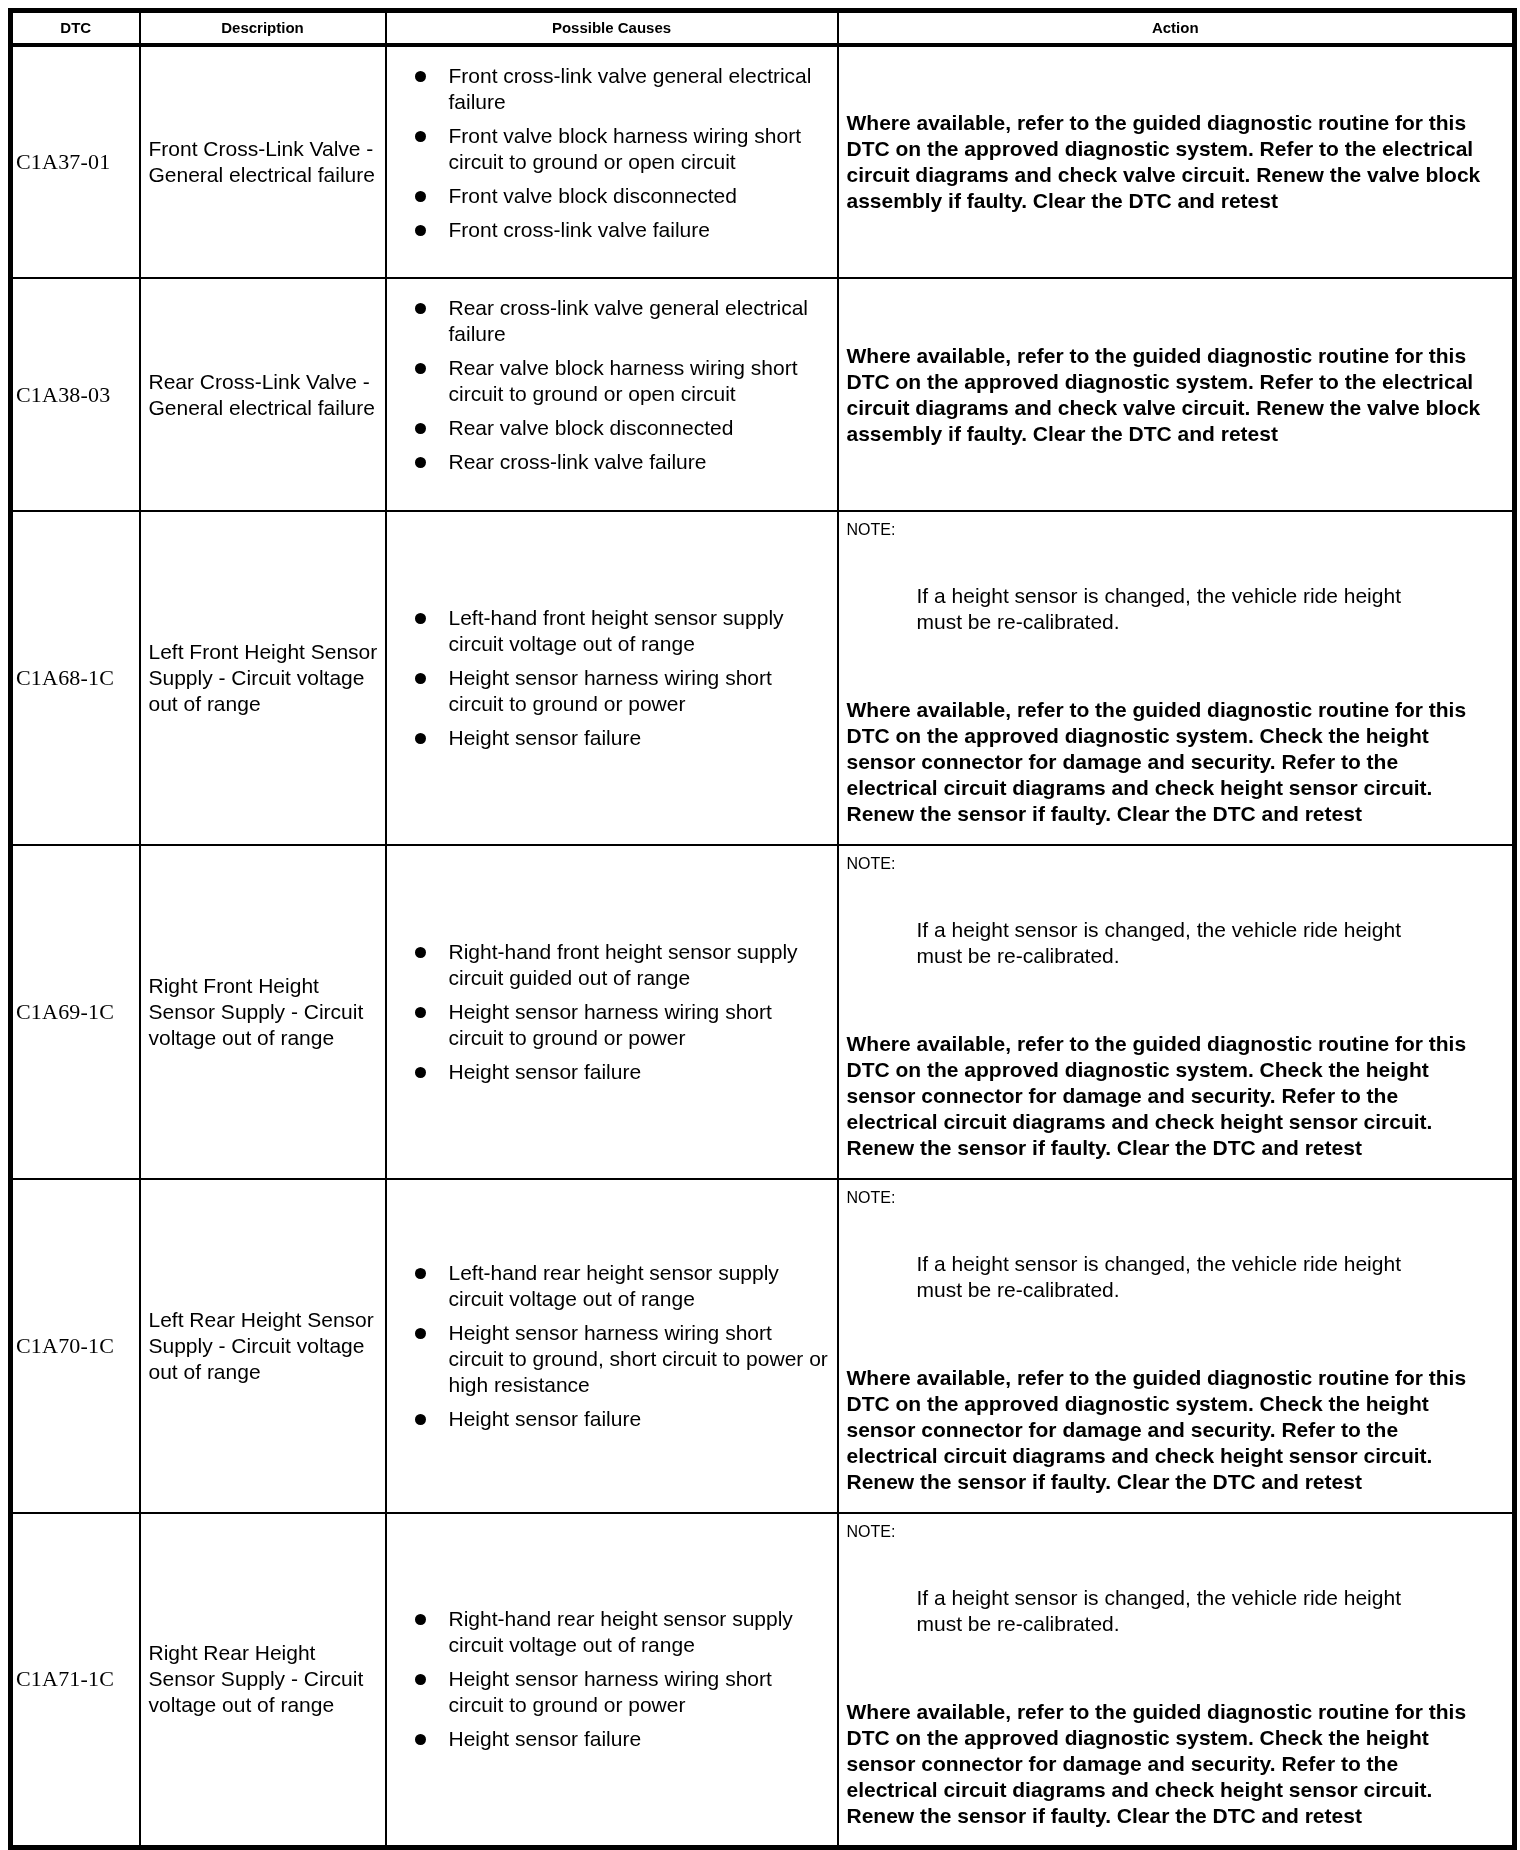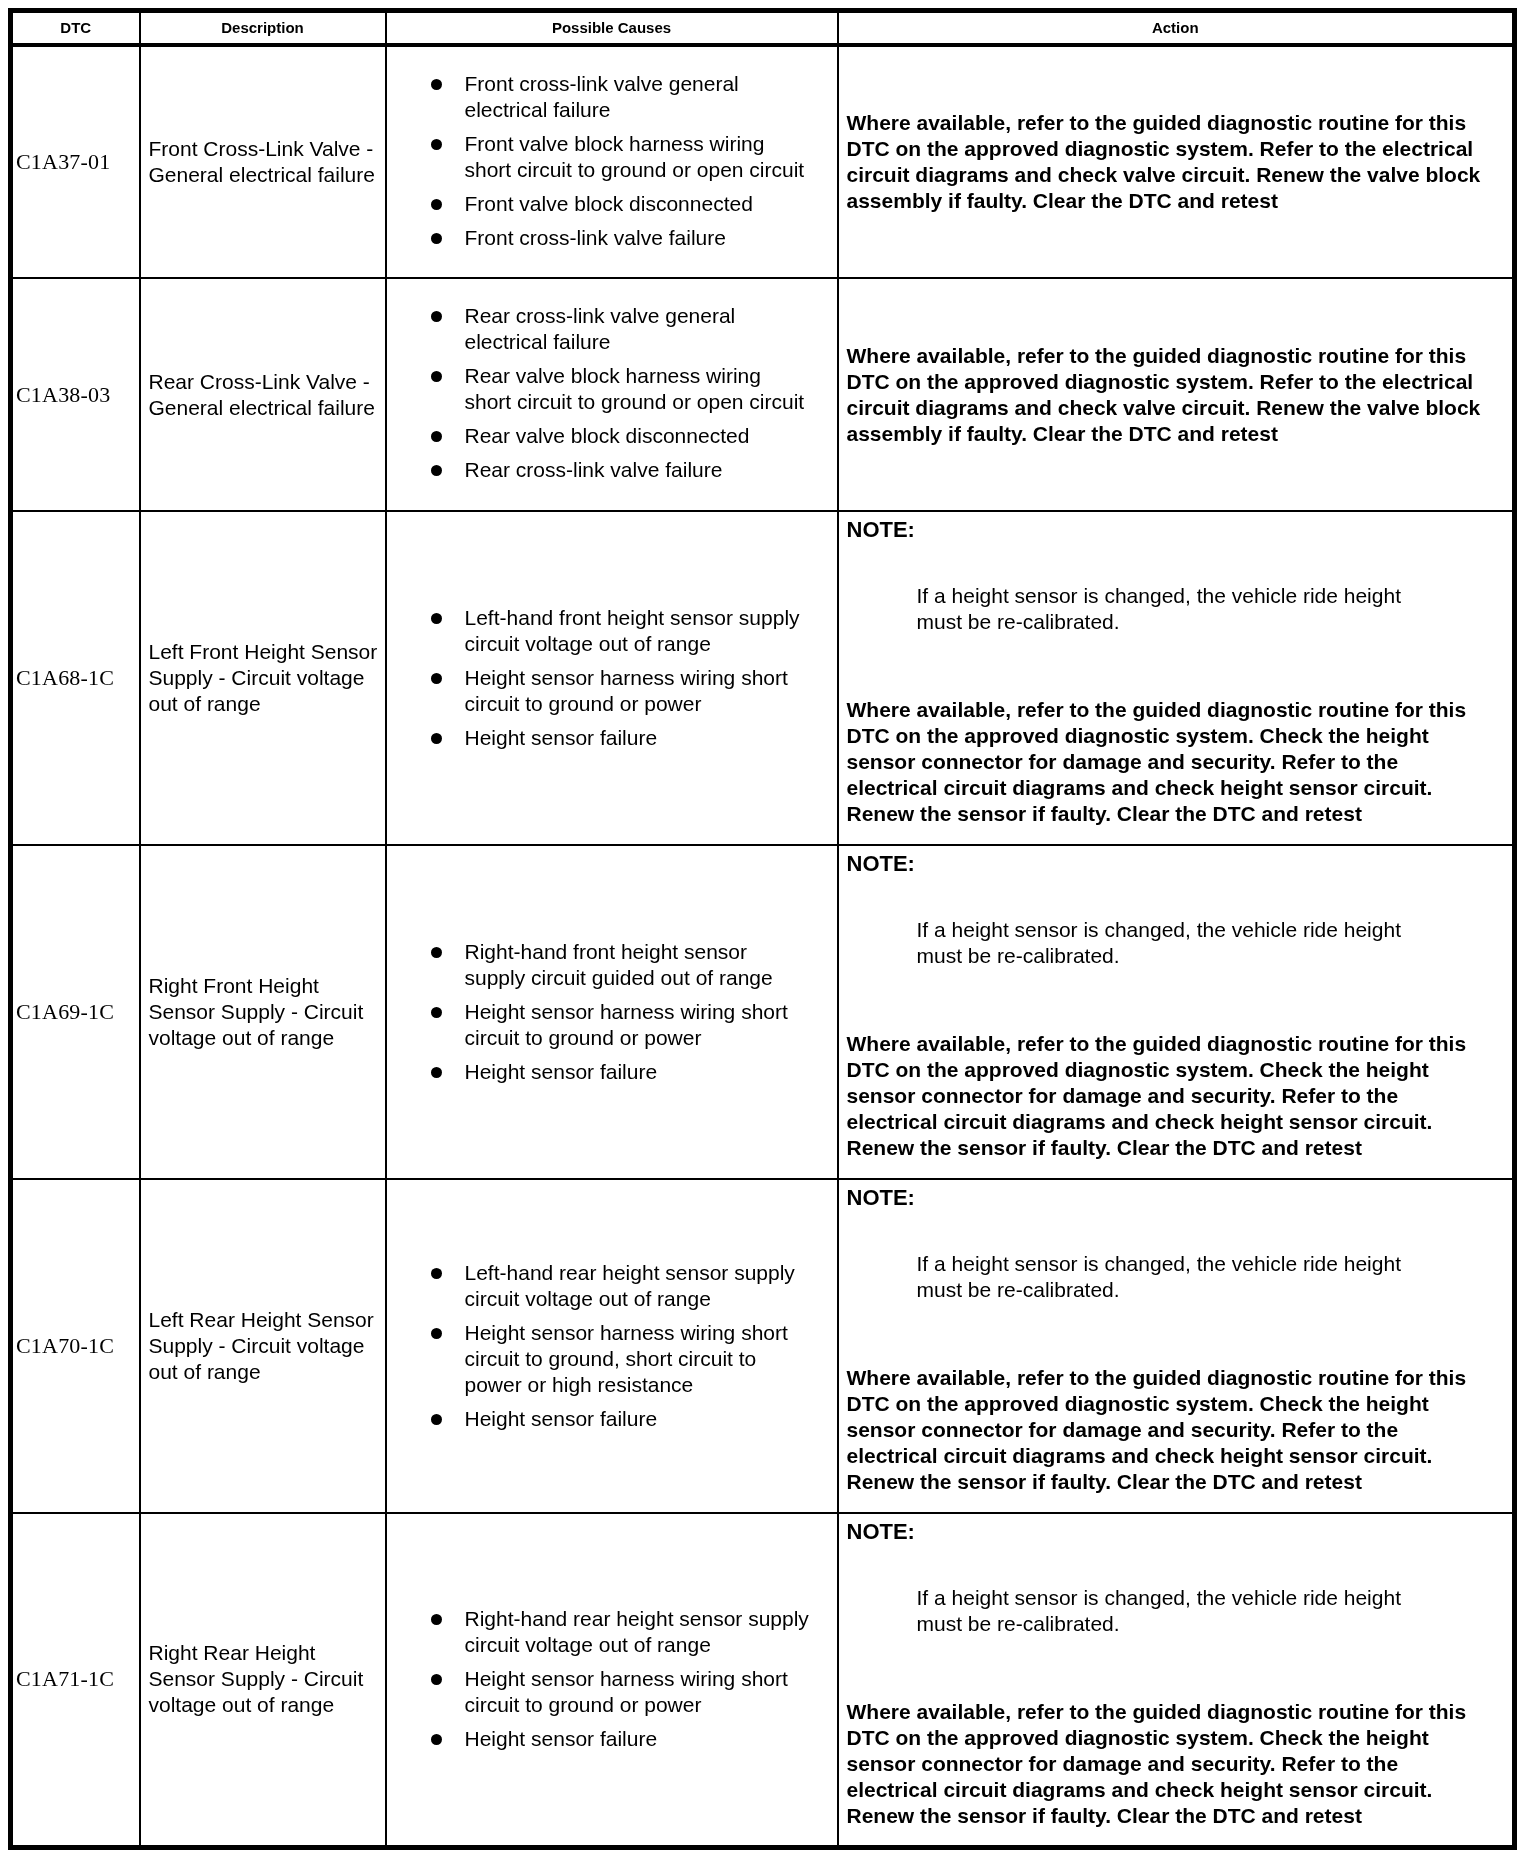--- a/index.html
+++ b/index.html
@@ -51,21 +51,21 @@
     letter-spacing: 0.2px;
     white-space: nowrap;
     font-family: Liberation Serif, serif;
   }
   td.desc-cell { padding: 0 4px 0 8px; }
 
   td.causes-cell { padding: 0; }
   tr.r-valve  td.causes-cell { vertical-align: top; padding-top: 8px; }
   tr.r-sensor td.causes-cell { vertical-align: middle; }
   td.causes-cell ul {
-    margin: 16px;
+    margin: 0;
     padding: 0;
     list-style: none;
   }
   td.causes-cell li {
     position: relative;
     padding-left: 62px;
     padding-right: 8px;
     margin: 8px 0;
   }
   td.causes-cell li::before {
@@ -77,22 +77,22 @@
     height: 11px;
     background: #000;
     border-radius: 50%;
   }
 
   td.action-cell { padding: 0 4px 0 8px; }
   tr.r-valve  td.action-cell { vertical-align: middle; }
   tr.r-sensor td.action-cell { vertical-align: top; }
 
   .note-label {
-    font-weight: bold;
-    font-size: 22px;
+    font-weight: normal;
+    font-size: 16px;
     margin-top: 5px;
   }
   .note-text {
     margin: 40px 0 0 70px;
     max-width: 490px;
   }
   .action-text {
     margin: 0;
     max-width: 648px;
     font-weight: bold;

